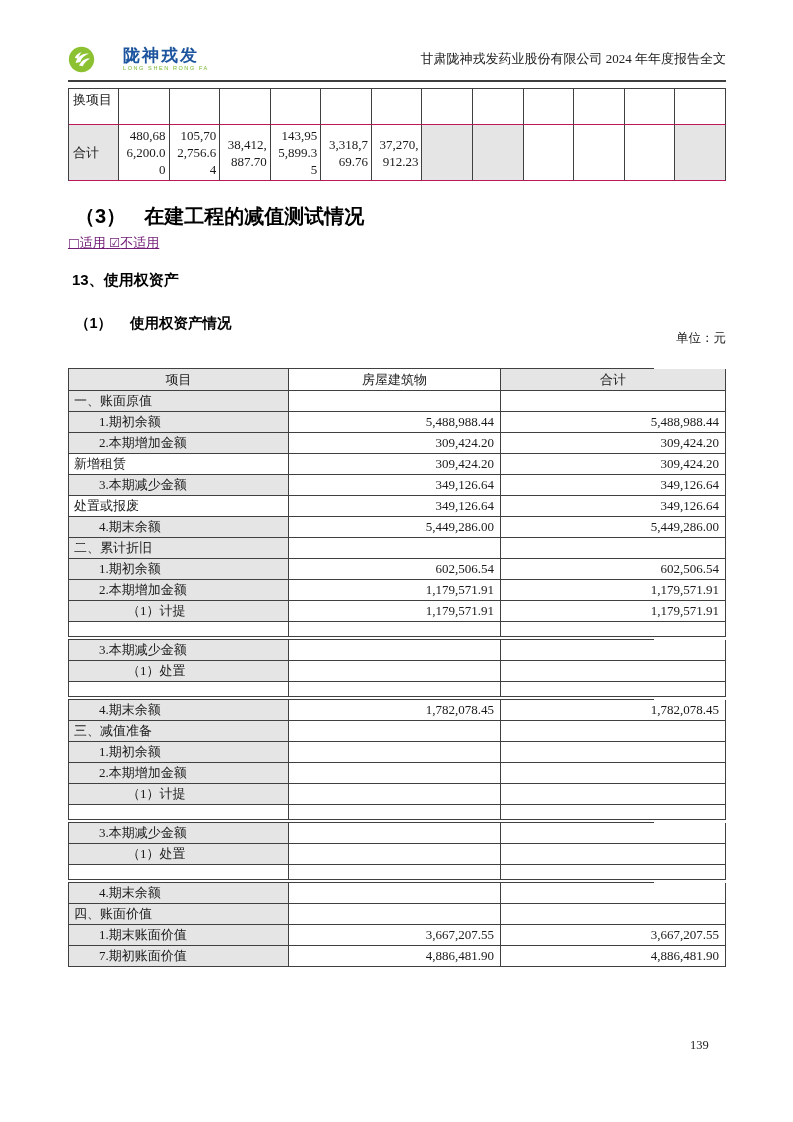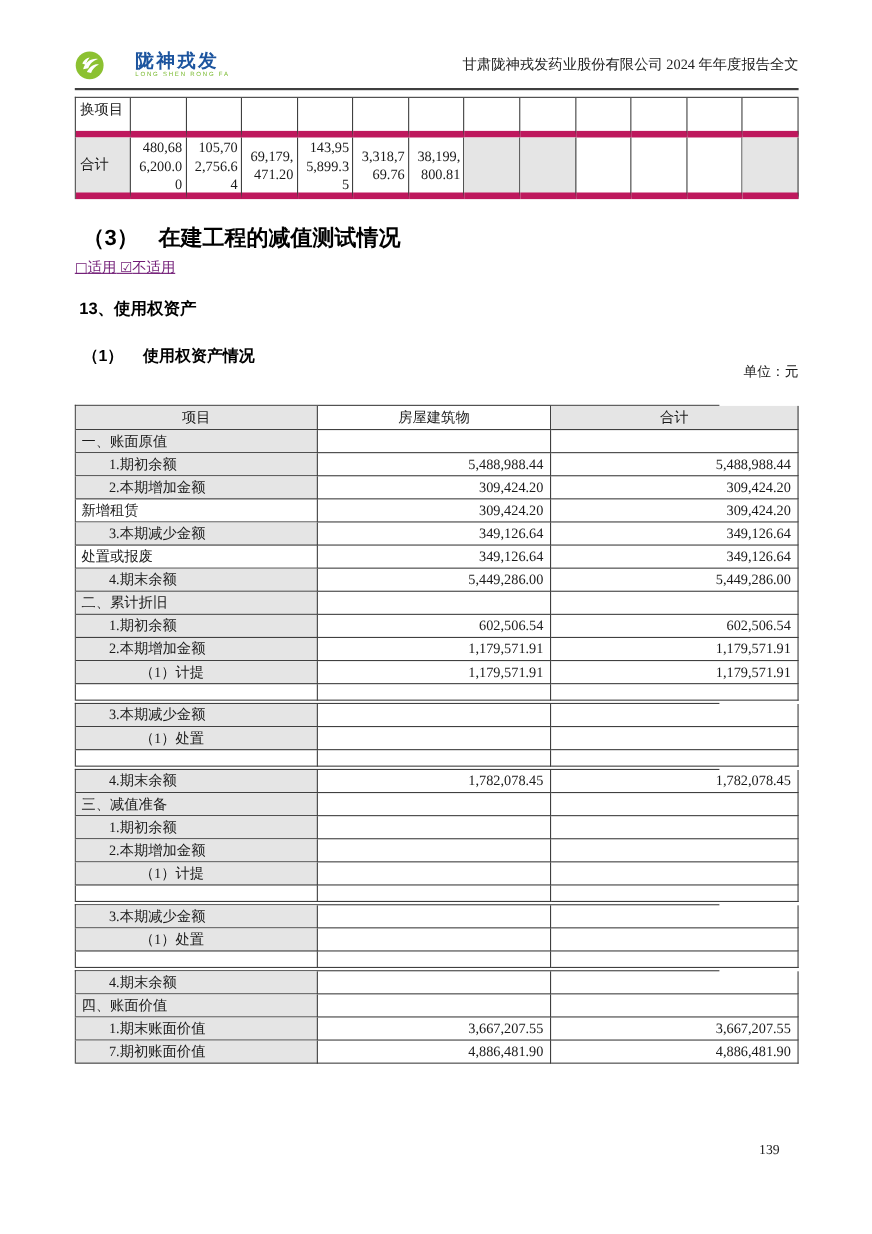--- a/index.html
+++ b/index.html
@@ -26,21 +26,21 @@
     font-family:"Liberation Sans", sans-serif; font-size:5.5px;
     color:#76b82a; letter-spacing:1.6px; margin-top:2px;
   }
   .report-title { font-size:13px; color:#222; padding-bottom:5px; }
 
   
   .tt { position:absolute; left:68px; top:88px; width:658px; font-size:13px; }
   .tt-row { display:flex; border-left:1px solid #404040; }
   .tt-row.first { border-top:1px solid #404040; }
   .tt-row > div {
-    border-right:1px solid #404040; border-bottom:6px solid #be185d;
+    border-right:1px solid #404040; border-bottom:1px solid #be185d;
     display:flex; align-items:center; overflow:hidden;
   }
   .tt-label { width:50px; flex:0 0 auto; justify-content:flex-start; padding:2px 4px; line-height:16px; }
   .tt-cell { flex:1 1 0; justify-content:flex-end; text-align:right; padding:1px 3px;
              word-break:break-all; line-height:17px; }
   .tt-r1 { height:37px; }
   .tt-r2 { height:56px; }
   .tt-r1 .tt-label { align-items:flex-start; padding-top:3px; }
   .shade { background:#e5e5e5; }
 
@@ -108,24 +108,24 @@
       <div class="tt-cell"></div>
       <div class="tt-cell"></div>
       <div class="tt-cell"></div>
       <div class="tt-cell"></div>
       <div class="tt-cell"></div>
     </div>
     <div class="tt-row tt-r2">
       <div class="tt-label shade">合计</div>
       <div class="tt-cell">480,686,200.00</div>
       <div class="tt-cell">105,702,756.64</div>
-      <div class="tt-cell">69,179,471.20</div>
+      <div class="tt-cell">38,412,887.70</div>
       <div class="tt-cell">143,955,899.35</div>
       <div class="tt-cell">3,318,769.76</div>
-      <div class="tt-cell">38,199,800.81</div>
+      <div class="tt-cell">37,270,912.23</div>
       <div class="tt-cell shade"></div>
       <div class="tt-cell shade"></div>
       <div class="tt-cell"></div>
       <div class="tt-cell"></div>
       <div class="tt-cell"></div>
       <div class="tt-cell shade"></div>
     </div>
   </div>
 
   <div class="sec3 h-bold">

